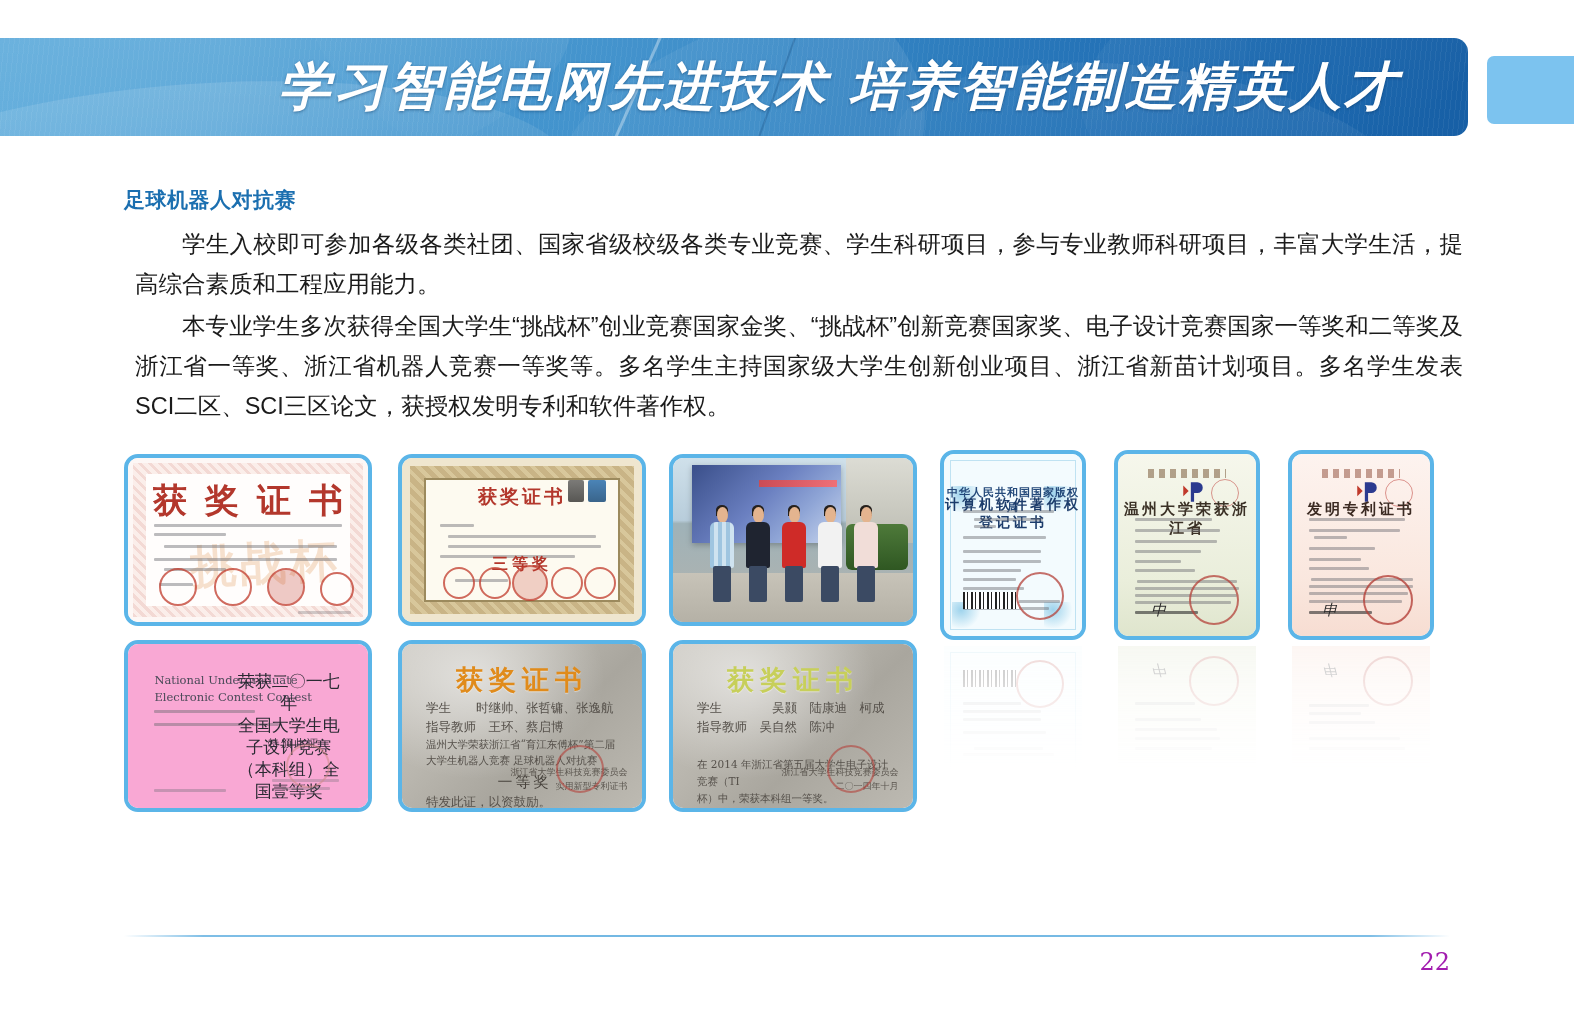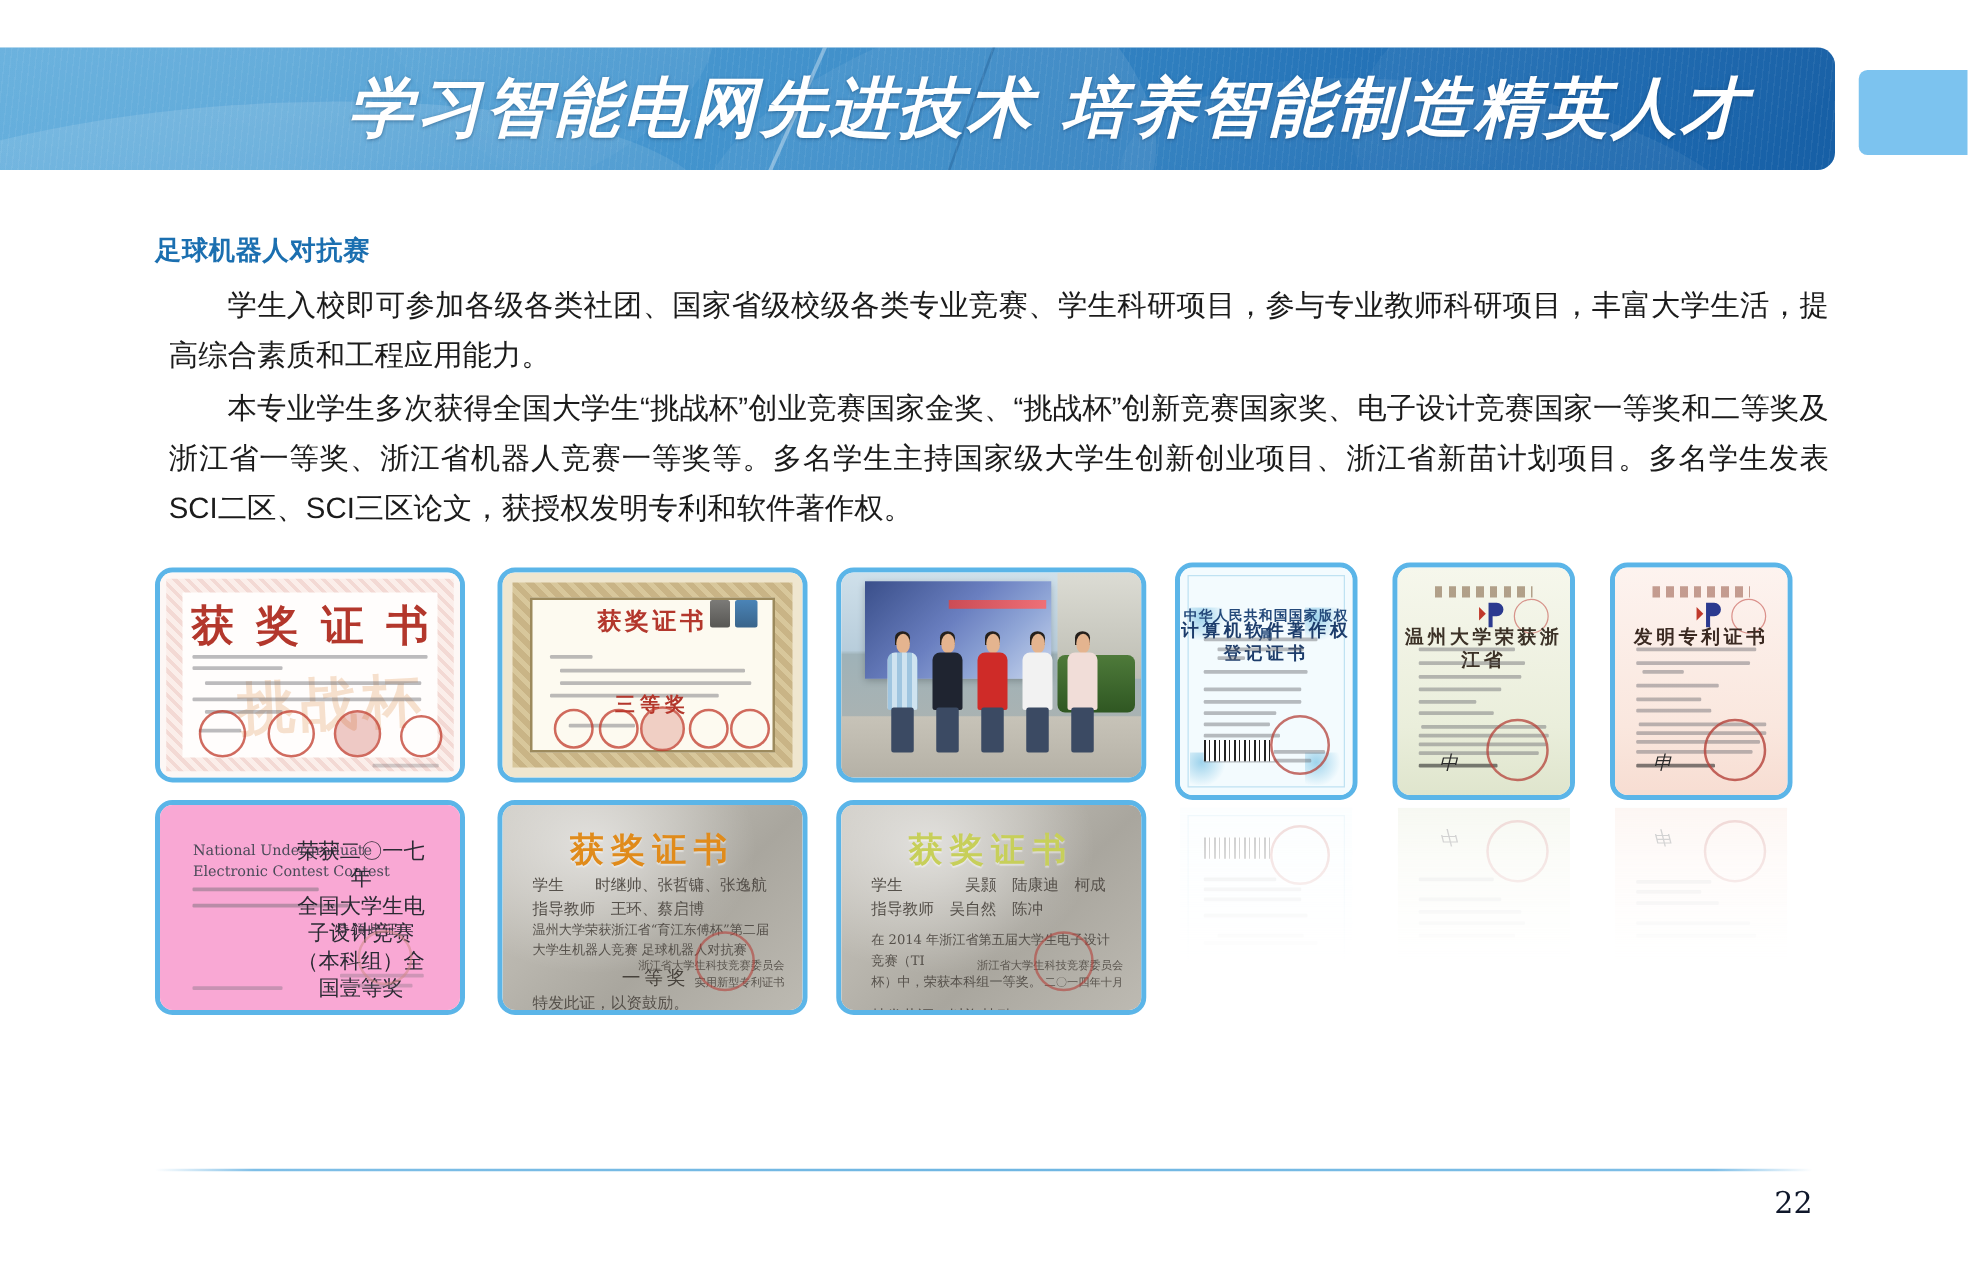--- a/index.html
+++ b/index.html
@@ -219,21 +219,21 @@
   
   .tl{position:absolute;height:3px;border-radius:1px;background:#6b6b72;opacity:.45;}
 
   
   .footer-rule{
     position:absolute;left:124px;top:935px;width:1326px;height:2px;
     background:linear-gradient(90deg,rgba(126,190,230,0) 0%,#7ebee6 6%,#6fb6e2 50%,#7ebee6 94%,rgba(126,190,230,0) 100%);
   }
   .page-num{
     position:absolute;right:124px;top:948px;
-    font-size:24px;color:#0f172a;
+    font-size:24px;color:#a21caf;
     font-family:"DejaVu Serif","Liberation Serif",serif;
   }
 </style>
 </head>
 <body>
 
 <div class="banner-wrap">
   <div class="banner">
     <div class="wave w1"></div>
     <div class="wave w2"></div>
@@ -457,21 +457,21 @@
       <div class="sealrd"></div>
     </div>
   </div>
 
   <div class="frame" style="left:669px;top:196px;width:248px;height:172px;">
     <div class="cert cgrey c6">
       <div class="ttl">获奖证书</div>
       <div class="body">
         <div>学生　　　　吴颢　陆康迪　柯成</div>
         <div>指导教师　吴自然　陈冲</div>
-        <div style="font-size:10.5px;line-height:17px;margin-top:8px;">在 2014 年浙江省第五届大学生电子设计竞赛（TI</div>
+        <div style="font-size:10.5px;line-height:17px;margin-top:20px;">在 2014 年浙江省第五届大学生电子设计竞赛（TI</div>
         <div style="font-size:10.5px;line-height:17px;">杯）中，荣获本科组一等奖。</div>
         <div style="margin-top:8px;">特发此证，以资鼓励。</div>
       </div>
       <div class="sealtxt">
         <div>浙江省大学生科技竞赛委员会</div>
         <div>二〇一四年十月</div>
       </div>
       <div class="sealrd"></div>
     </div>
   </div>

